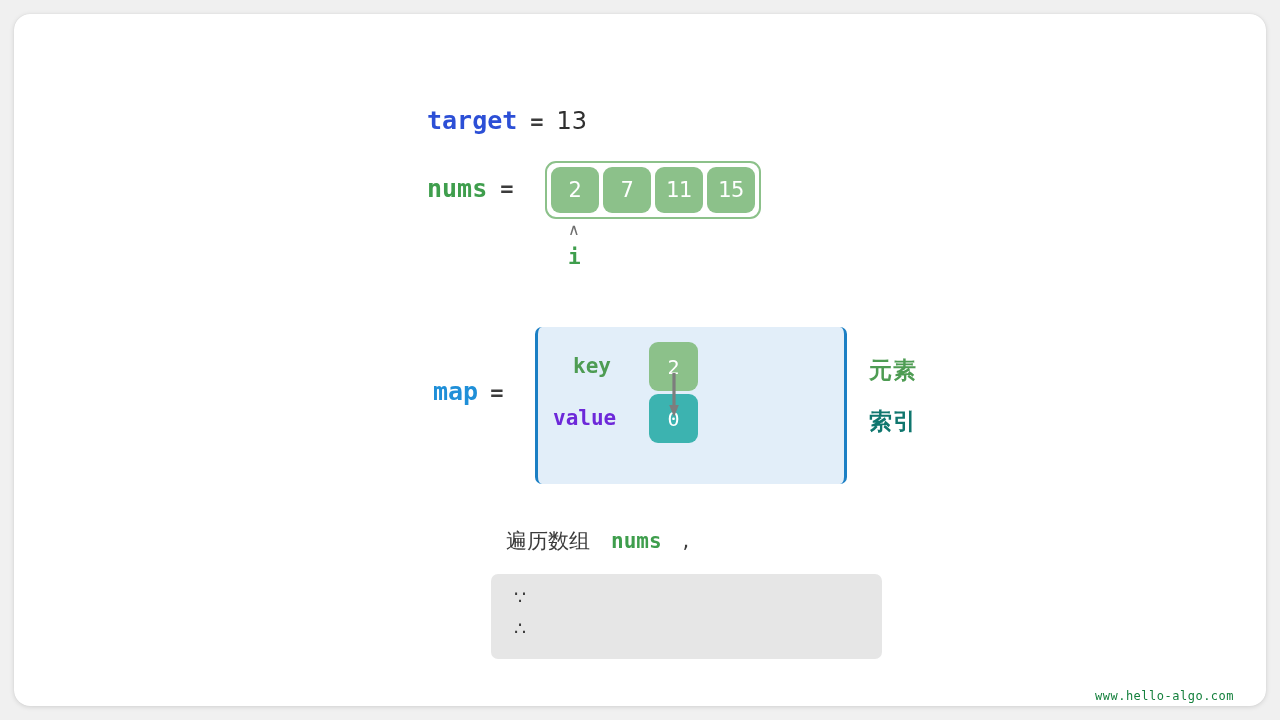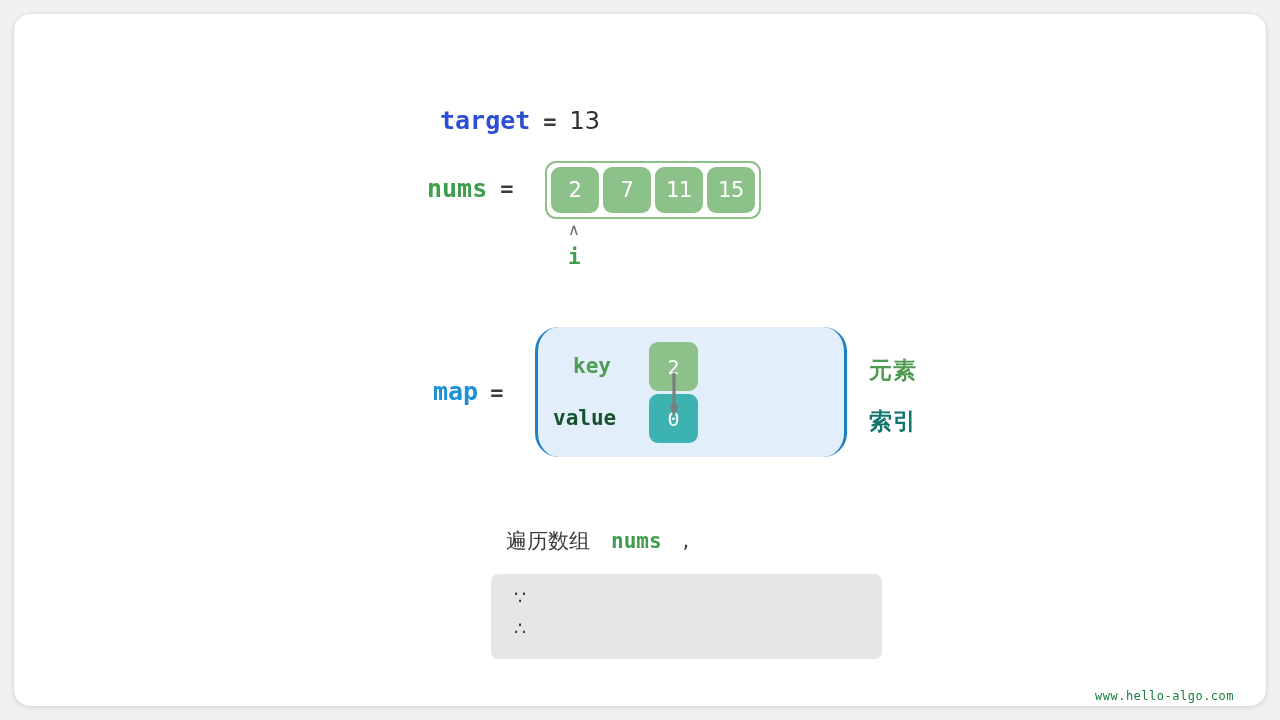--- a/index.html
+++ b/index.html
@@ -39,21 +39,20 @@
     align-items: baseline;
     gap: 13px;
     white-space: pre;
   }
   #target-name {
     font-family: "DejaVu Sans Mono", monospace;
     font-weight: bold;
     font-size: 25px;
     color: #2c4fd6;
     letter-spacing: 0px;
-    margin-left: 13px;
   }
   #target-eq {
     font-family: "DejaVu Sans Mono", monospace;
     font-weight: bold;
     font-size: 22px;
     color: #3b3b3b;
   }
   #target-value {
     font-family: "DejaVu Sans", sans-serif;
     font-size: 24px;
@@ -148,42 +147,42 @@
     font-weight: bold;
     font-size: 22px;
     color: #3b3b3b;
   }
 
   #map-box {
     position: absolute;
     left: 521px;
     top: 313px;
     width: 312px;
-    height: 130px;
+    height: 157px;
     box-sizing: border-box;
     background: #e2eef9;
     border-left: 3px solid #1b7fc4;
     border-right: 3px solid #1b7fc4;
-    border-radius: 24px;
+    border-radius: 7px;
   }
   .map-row-label {
     position: absolute;
     font-family: "DejaVu Sans Mono", monospace;
     font-weight: bold;
     font-size: 21px;
   }
   #map-key-label {
     left: 35px;
     top: 27px;
     color: #4e9c53;
   }
   #map-value-label {
     left: 15px;
     top: 79px;
-    color: #14532d;
+    color: #6d28d9;
   }
   .map-chip {
     position: absolute;
     left: 111px;
     width: 49px;
     height: 49px;
     border-radius: 9px;
     display: flex;
     align-items: center;
     justify-content: center;

